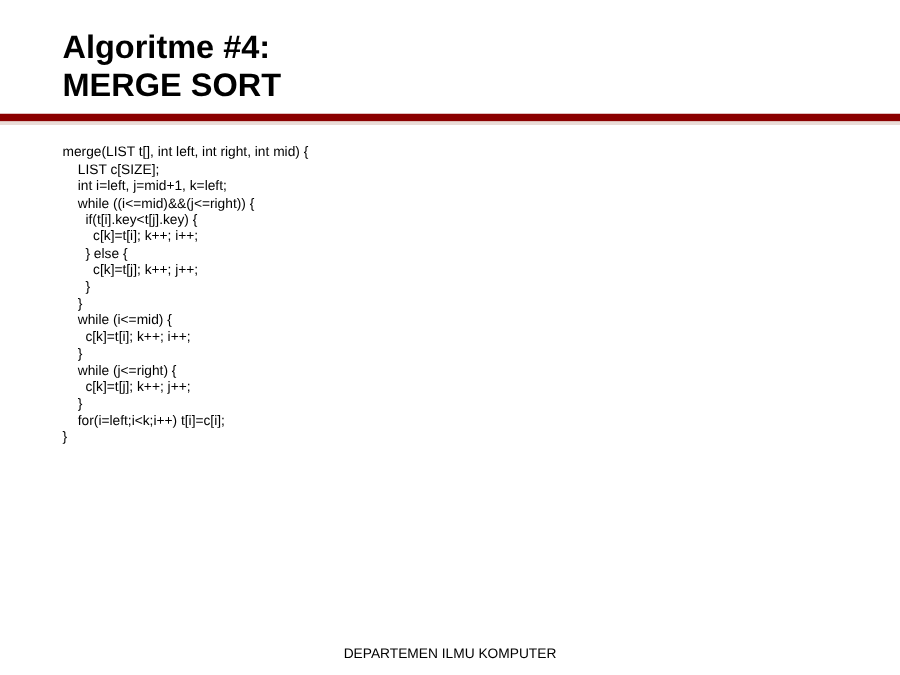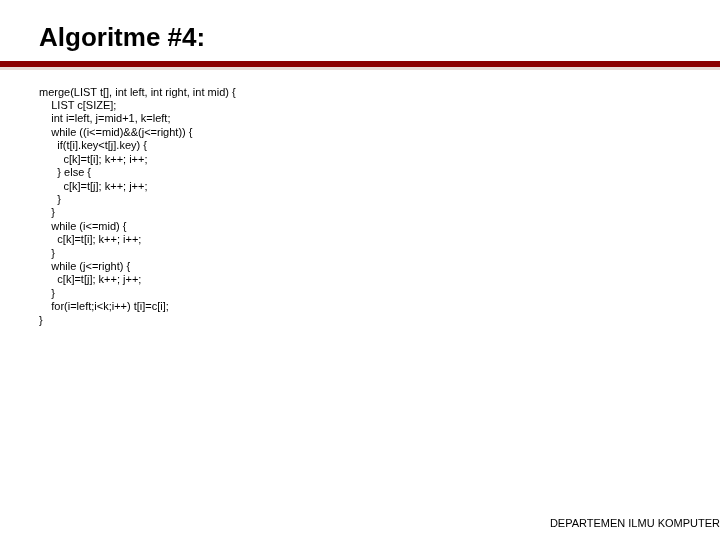--- a/index.html
+++ b/index.html
@@ -1,28 +1,29 @@
 <!DOCTYPE html>
 <html><head>
 <meta charset="utf-8">
 <style>
 html,body{margin:0;padding:0;width:720px;height:540px;background:#fff;font-family:Verdana,Arial,sans-serif;color:#000}
-.slide{box-sizing:border-box;width:720px;height:540px;padding:22px 40px 14px 39px;position:relative}
+.slide{box-sizing:border-box;width:720px;height:540px;padding:22px 40px 14px 50px;position:relative}
 .title{font-size:26px;font-weight:700;line-height:1.18;margin:0 0 8px 0;font-family:Verdana,Arial,sans-serif}
 .rule{height:6px;background:#8b0000;margin:0 -40px 0 -50px}
 .ruleshadow{height:3px;background:#d3b9b0;margin:0 -40px 16px -50px;opacity:.5}
 .code{font-family:Liberation Sans, sans-serif;font-size:11px;line-height:1.22;white-space:pre;margin-left:0}
-.footer{position:absolute;bottom:10px;left:0;width:720px;text-align:right;font-size:11px;font-family:Arial,sans-serif;line-height:1.2}
+.footer{position:absolute;bottom:10px;left:0;width:720px;text-align:center;font-size:11px;font-family:Arial,sans-serif;line-height:1.2}
 </style>
 </head>
 <body>
 
 <div class="slide">
   <h1 class="title">
     <span>Algoritme #4:</span><br>
+    <span>MERGE SORT</span>
   </h1>
   <div class="rule"></div>
   <div class="ruleshadow"></div>
   <div class="code" id="code-block">merge(LIST t[], int left, int right, int mid) {
     LIST c[SIZE];
     int i=left, j=mid+1, k=left;
     while ((i&lt;=mid)&amp;&amp;(j&lt;=right)) {
       if(t[i].key&lt;t[j].key) {
         c[k]=t[i]; k++; i++;
       } else {

